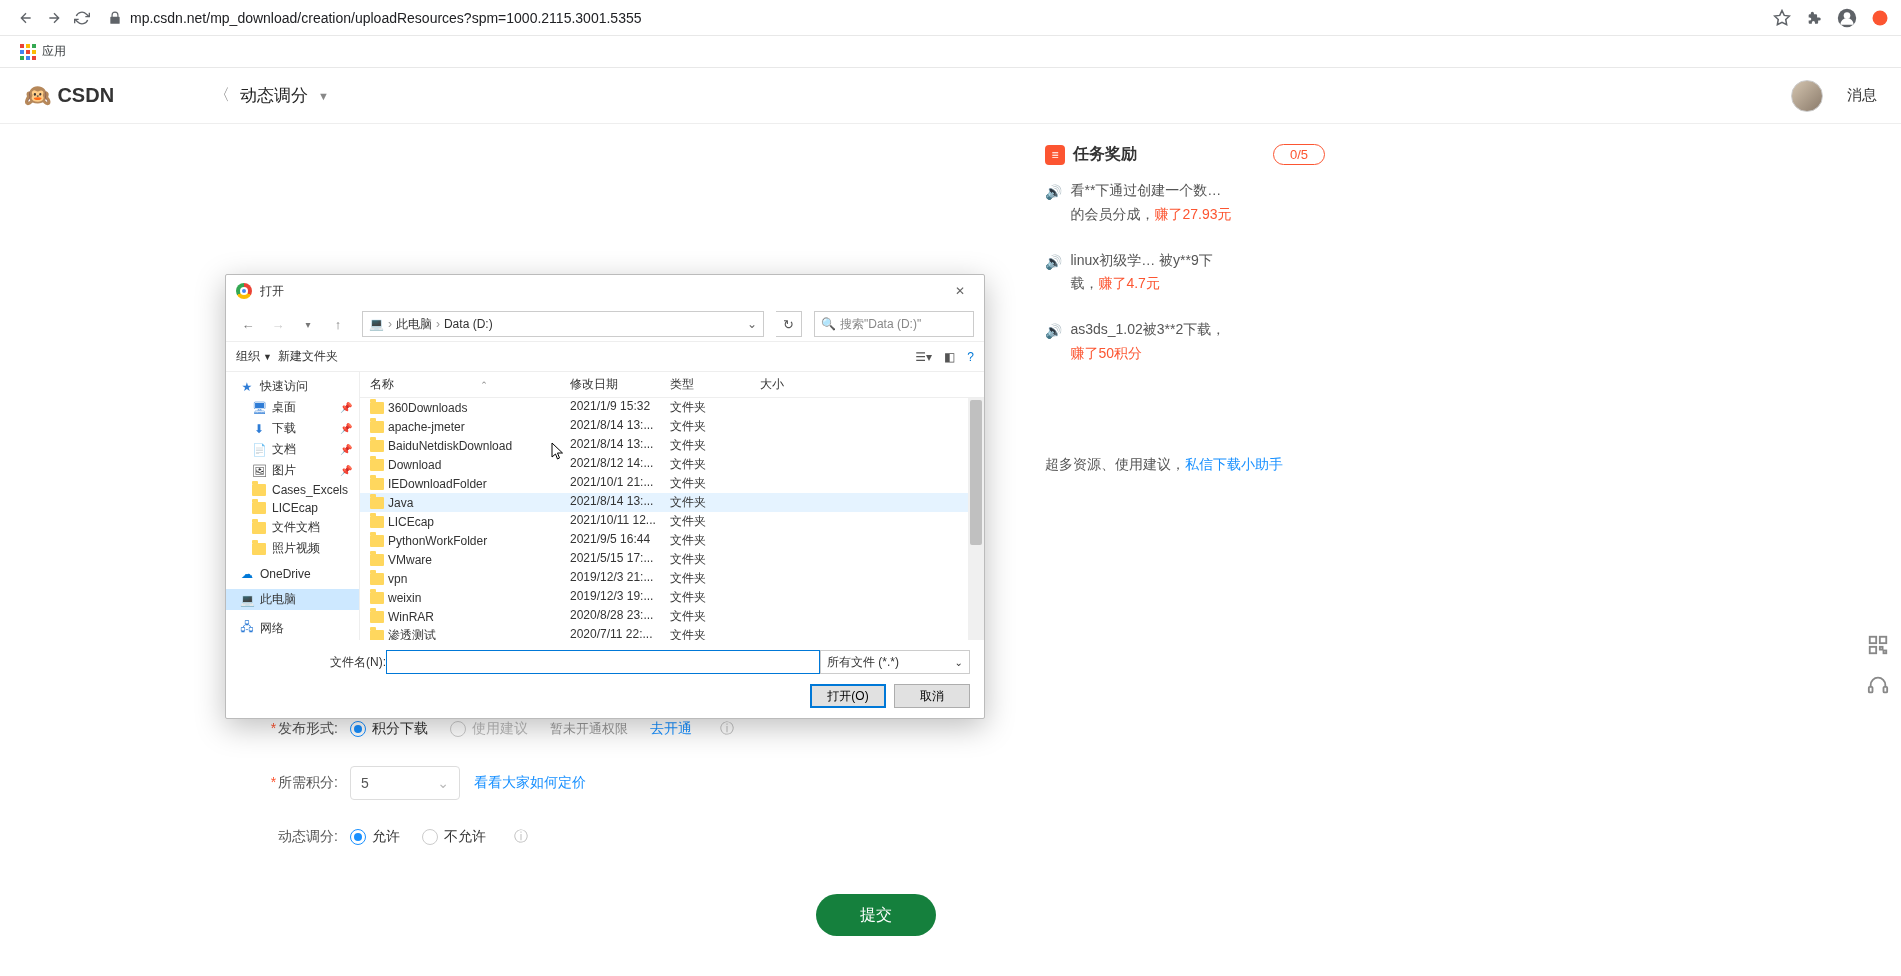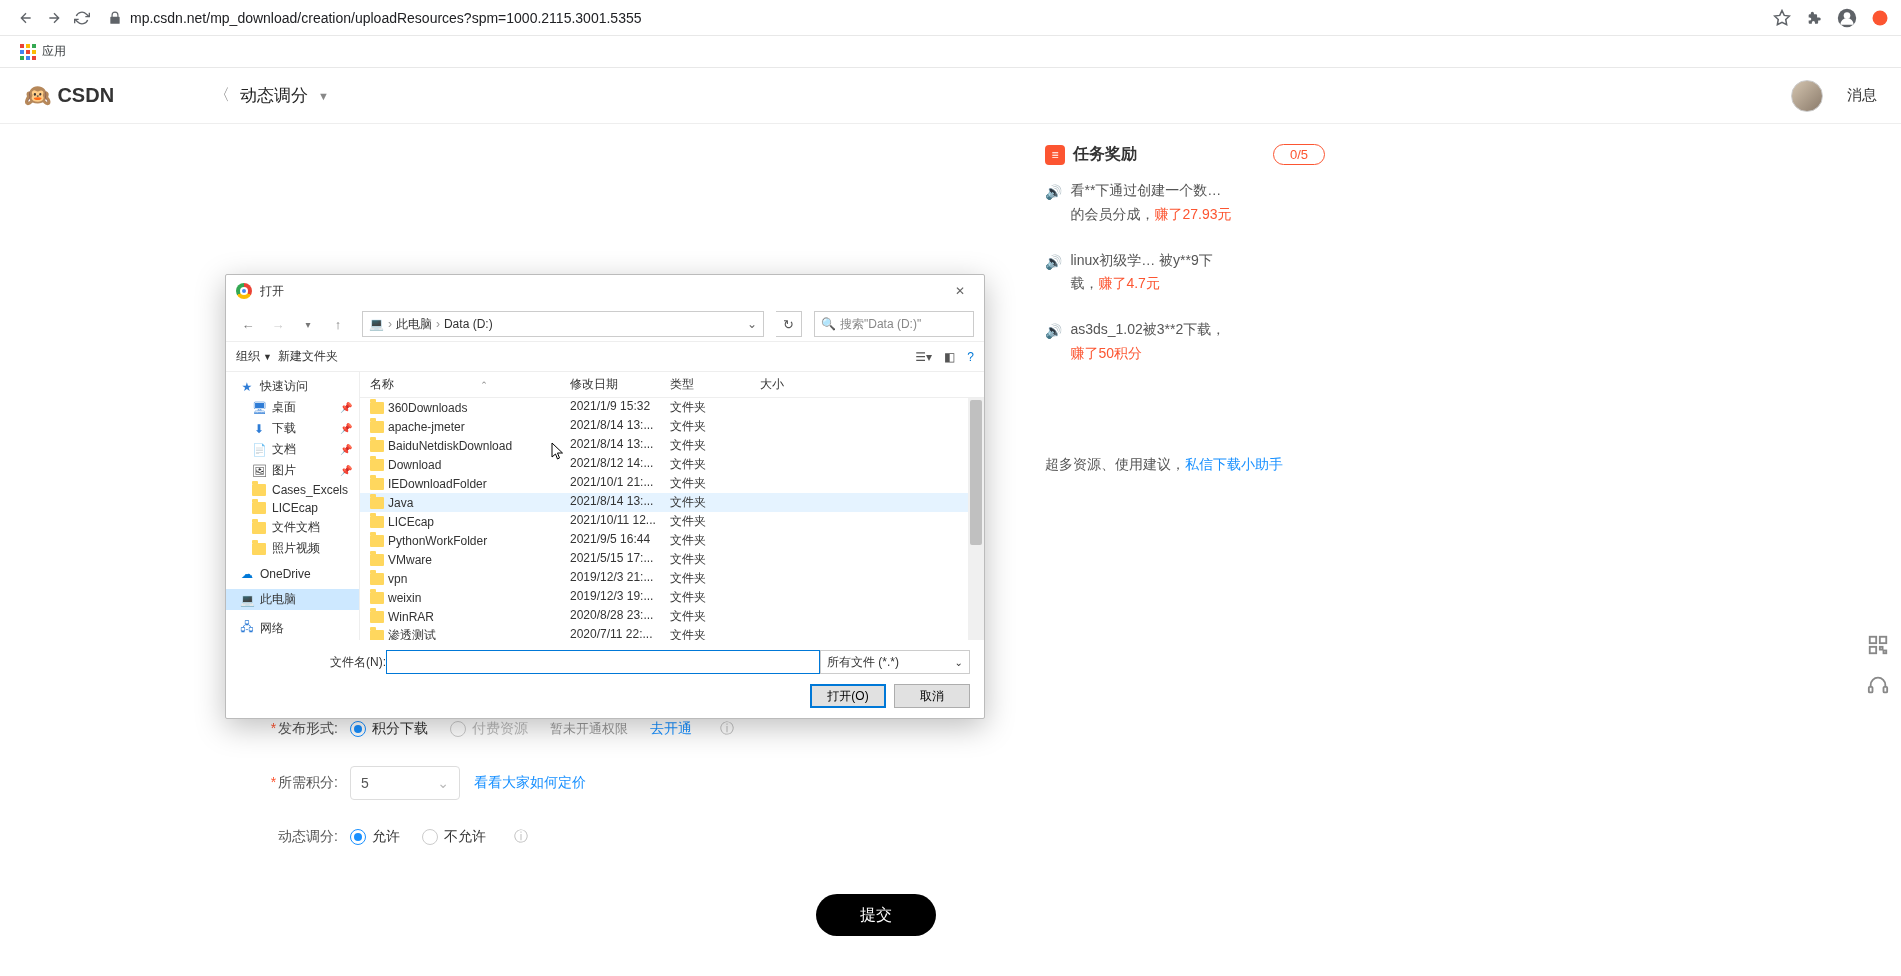--- a/index.html
+++ b/index.html
@@ -49,21 +49,21 @@
 .radio-grp{display:flex;align-items:center;gap:22px}
 .radio-opt{display:flex;align-items:center;gap:6px;cursor:pointer}
 .radio-dot{width:16px;height:16px;border-radius:50%;border:1px solid #ccc;display:flex;align-items:center;justify-content:center}
 .radio-dot.on{border-color:#1890ff}
 .radio-dot.on::after{content:"";width:8px;height:8px;border-radius:50%;background:#1890ff}
 .disabled-txt{color:#bbb}
 .hint-txt{color:#999;font-size:13px}
 .link-txt{color:#1890ff;text-decoration:none}
 .help-ico{color:#bbb;margin-left:6px}
 .select-box{width:110px;height:34px;border:1px solid #ddd;border-radius:4px;padding:0 10px;display:flex;align-items:center;justify-content:space-between;color:#555;cursor:pointer}
-.submit-btn{width:120px;height:42px;background:#000000;color:#fff;border:none;border-radius:21px;font-size:16px;cursor:pointer;margin-left:560px;margin-top:20px}
+.submit-btn{width:120px;height:42px;background:#15803d;color:#fff;border:none;border-radius:21px;font-size:16px;cursor:pointer;margin-left:560px;margin-top:20px}
 
 .file-dialog{position:absolute;left:225px;top:150px;width:760px;background:#fff;border:1px solid #bbb;box-shadow:0 8px 30px rgba(0,0,0,.25);border-radius:2px}
 .fd-title{display:flex;align-items:center;padding:6px 10px;font-size:12px}
 .fd-title .chrome-ico{width:16px;height:16px;margin-right:8px;border-radius:50%;background:conic-gradient(#ea4335 0 120deg,#fbbc04 120deg 240deg,#34a853 240deg 360deg);position:relative}
 .fd-title .chrome-ico::after{content:"";position:absolute;inset:4px;background:#4285f4;border-radius:50%;border:2px solid #fff}
 .fd-close{margin-left:auto;width:28px;height:20px;display:flex;align-items:center;justify-content:center;cursor:pointer;color:#666}
 .fd-nav{display:flex;align-items:center;padding:4px 10px;gap:6px;border-bottom:1px solid #eee}
 .fd-nav-btn{width:24px;height:24px;display:flex;align-items:center;justify-content:center;color:#777;cursor:pointer}
 .fd-path{flex:1;height:26px;border:1px solid #ccc;display:flex;align-items:center;padding:0 6px;gap:4px;font-size:12px;margin:0 6px}
 .fd-path .sep{color:#999}
@@ -225,21 +225,21 @@
   <div class="form-area">
     <div class="form-row">
       <div class="form-label"><span class="req">*</span><span>发布形式:</span></div>
       <div class="radio-grp">
         <label class="radio-opt">
             <span class="radio-dot on"></span>
             <span>积分下载</span>
           </label>
         <label class="radio-opt disabled-txt">
             <span class="radio-dot"></span>
-            <span>付费资源</span>
+            <span>使用建议</span>
           </label>
         <span class="hint-txt">暂未开通权限</span>
         <a href="#" class="link-txt">去开通</a>
         <span class="help-ico">ⓘ</span>
       </div>
     </div>
     <div class="form-row">
       <div class="form-label"><span class="req">*</span><span>所需积分:</span></div>
       <div class="select-box">
           <span>5</span>

